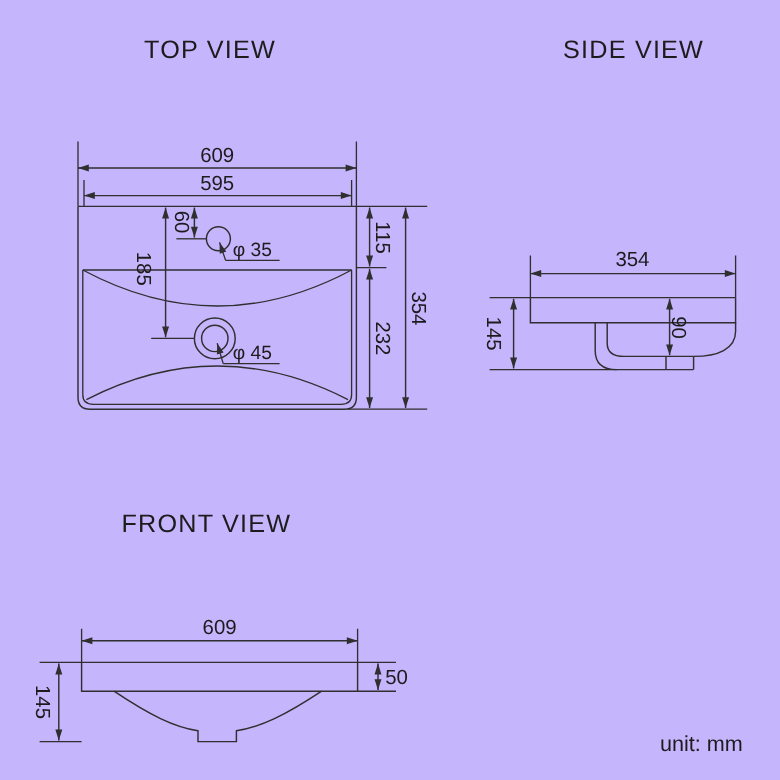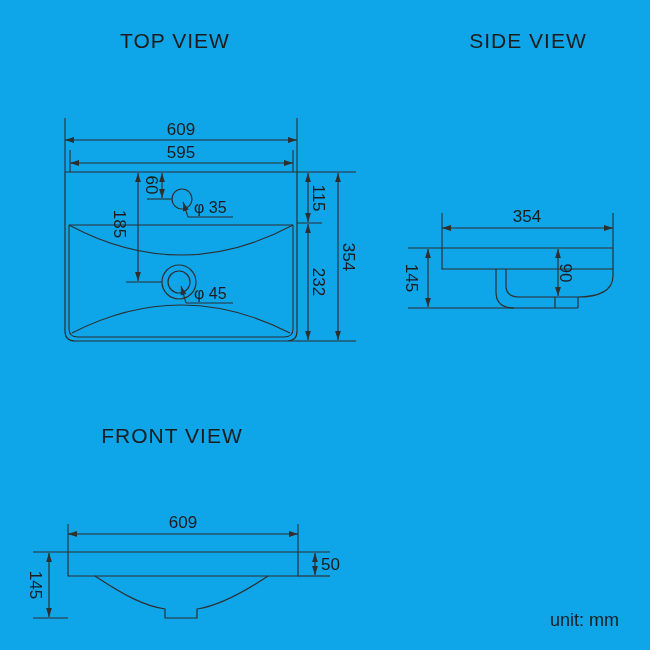--- a/index.html
+++ b/index.html
@@ -1,16 +1,16 @@
 <!DOCTYPE html>
 <html><head>
 <meta charset="utf-8">
 <style>
   html,body{margin:0;padding:0;background:#fff;}
-  .stage{position:relative;width:650px;height:650px;background:#0ea5e9;
+  .stage{position:relative;width:650px;height:650px;background:#c4b5fd;
          font-family:"Liberation Sans", sans-serif;}
   svg{display:block;}
   .ln{stroke:#2f2f2f;stroke-width:1.2;fill:none;stroke-linecap:butt;}
   .thin{stroke:#2f2f2f;stroke-width:1.1;fill:none;}
   .title{font-size:21px;letter-spacing:1px;fill:#1c1c1c;}
   .dim{font-size:17px;fill:#1c1c1c;}
   .hole{font-size:16px;fill:#1c1c1c;}
   .unit{font-size:18px;fill:#1c1c1c;}
   text{font-family:"Liberation Sans", sans-serif;}
 </style>

